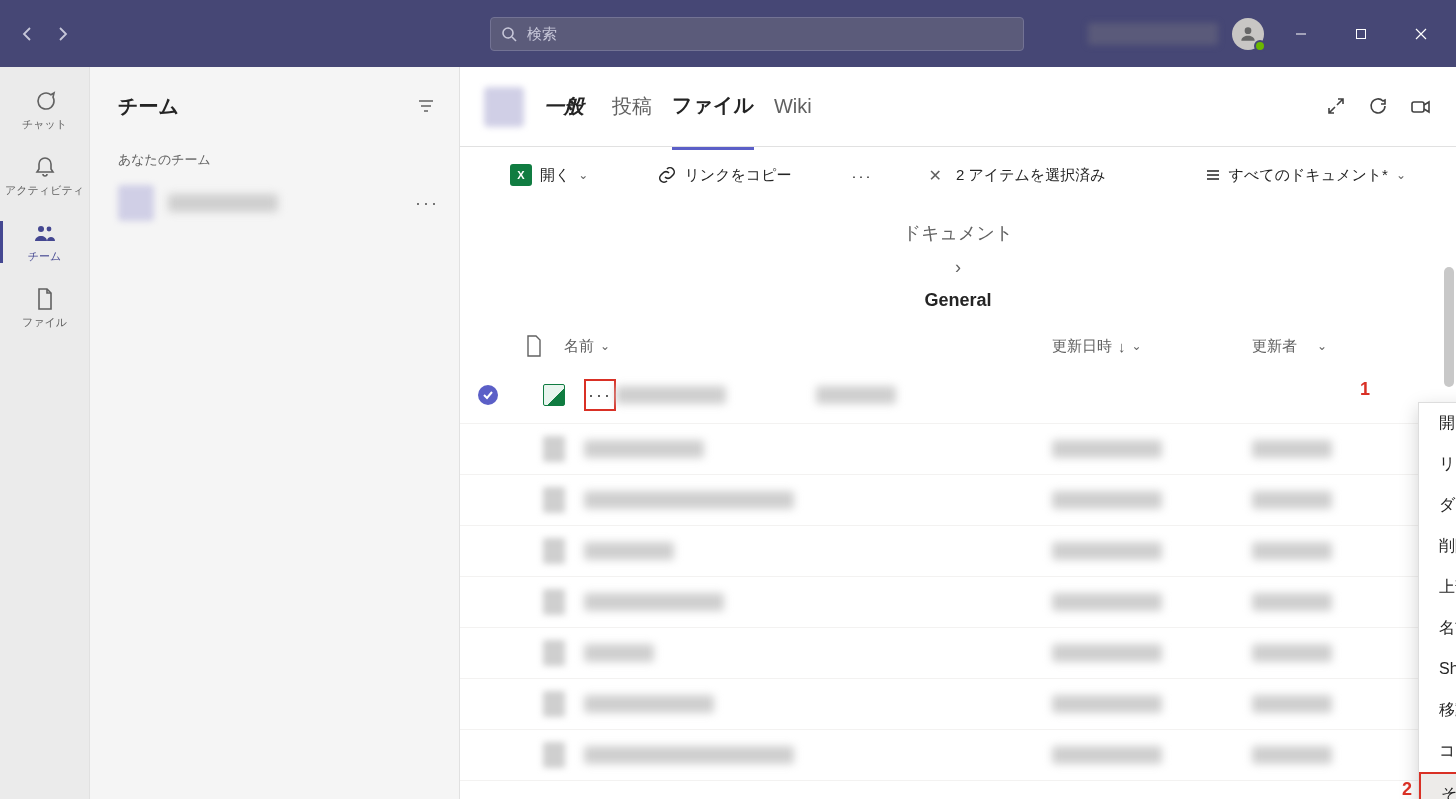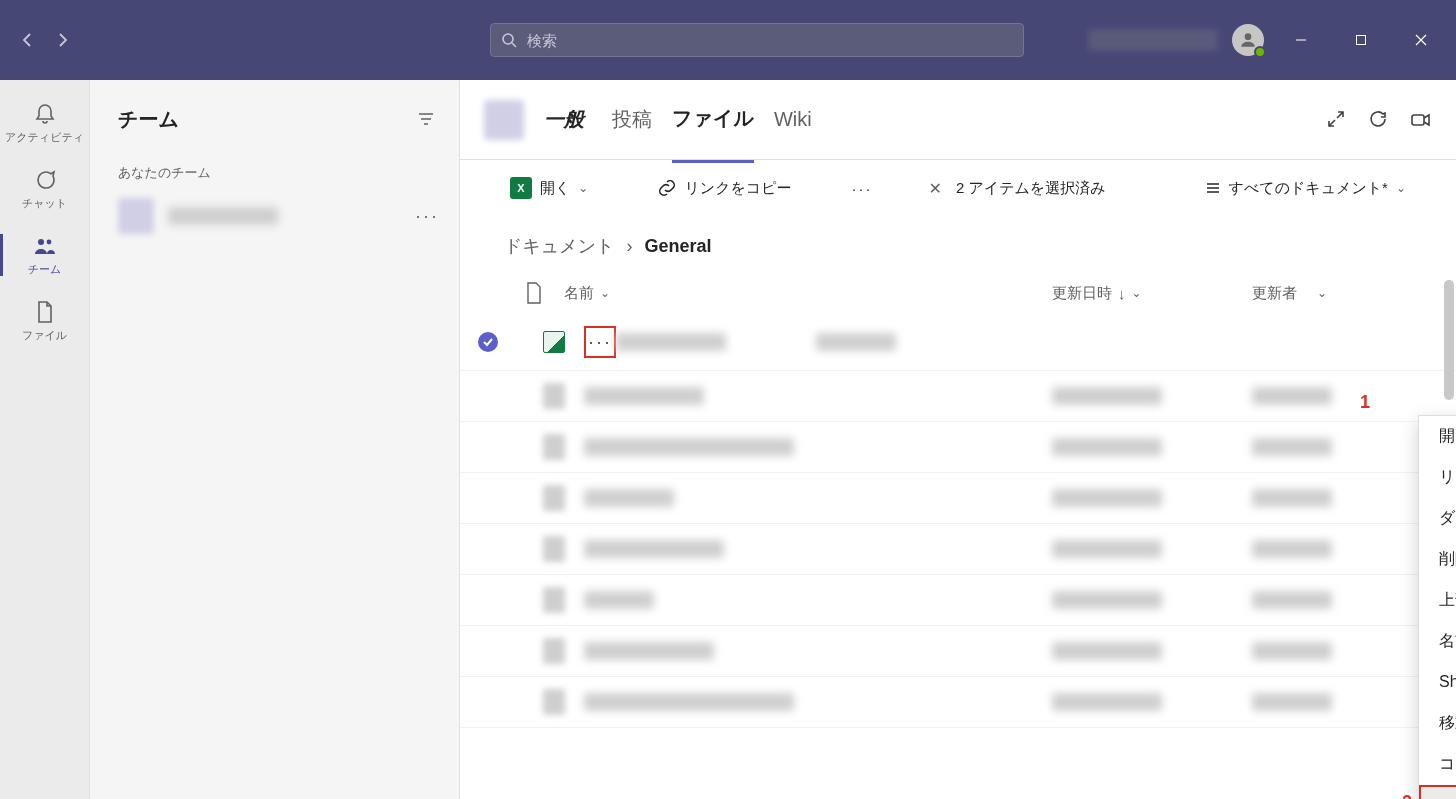--- a/index.html
+++ b/index.html
@@ -1,19 +1,19 @@
 <!DOCTYPE html>
 <html><head>
 <meta charset="utf-8">
 <style>
 * { margin: 0; padding: 0; box-sizing: border-box; font-family: "Segoe UI", "Yu Gothic UI", -apple-system, sans-serif; }
 body { width: 1456px; height: 799px; overflow: hidden; background: #f5f5f5; }
 
 
-.titlebar { height: 80px; background: #464775; display: flex; align-items: center; padding: 0 12px; }
+.titlebar { height: 67px; background: #464775; display: flex; align-items: center; padding: 0 12px; }
 .nav-arrows { display: flex; gap: 18px; padding-left: 8px; }
 .nav-arrow { width: 16px; height: 16px; color: #c7c7d9; cursor: pointer; }
 .search-wrap { flex: 0 0 534px; margin-left: 420px; height: 34px; background: #5b5b7a; border: 1px solid #737394; border-radius: 4px; display: flex; align-items: center; padding: 0 10px; }
 .search-wrap .sicon { color: #c7c7d9; margin-right: 10px; }
 .search-wrap input { flex: 1; background: transparent; border: none; outline: none; color: #c7c7d9; font-size: 15px; }
 .title-right { margin-left: auto; display: flex; align-items: center; gap: 14px; }
 .blur-user { width: 130px; height: 22px; background: #5a5a7a; border-radius: 3px; filter: blur(3px); }
 .avatar { width: 32px; height: 32px; border-radius: 50%; background: #c8c6c4; display:flex; align-items:center; justify-content:center; position:relative; }
 .avatar svg { color:#666; }
 .presence { position:absolute; right:-2px; bottom:-2px; width:12px; height:12px; background:#6bb700; border:2px solid #464775; border-radius:50%; }
@@ -50,21 +50,21 @@
 
 
 .filestoolbar { height:56px; display:flex; align-items:center; padding: 0 40px; gap: 10px; color:#242424; font-size:15px; }
 .tb-btn { display:flex; align-items:center; gap:8px; padding: 4px 10px; cursor:pointer; }
 .excel-badge { width:22px; height:22px; background:#107c41; color:#fff; border-radius:3px; display:flex; align-items:center; justify-content:center; font-size:11px; font-weight:700; }
 .tb-spacer { flex:1; }
 .chev { font-size: 12px; color:#666; }
 .toolbar-x { font-size:16px; color:#616161; margin-right:6px; }
 
 
-.crumbs { padding: 18px 44px 14px; font-size:18px; color:#616161; display:flex; gap:12px; align-items:center; }
+.crumbs { padding: 18px 44px 14px; font-size:18px; color:#616161; display:flex; gap:12px; align-items:center;flex-direction:column; }
 .crumbs .current { color:#242424; font-weight:600; }
 
 
 .list-head { display:flex; align-items:center; padding: 10px 44px; color:#616161; font-size:15px; }
 .col-icon-h { width: 60px; display:flex; justify-content:center; }
 .col-name-h { flex:1; display:flex; align-items:center; gap:6px; }
 .col-mod-h  { width: 200px; display:flex; align-items:center; gap:6px; }
 .col-who-h  { width: 160px; display:flex; align-items:center; gap:20px; }
 
 .file-row { display:flex; align-items:center; padding: 12px 44px; border-bottom:1px solid #f3f2f1; cursor:pointer; position:relative; }
@@ -147,30 +147,30 @@
         </svg>
       </div>
   </div>
 </div>
 
 <div class="shell">
 
   <div class="apprail">
     <div class="rail-item">
       <svg class="rail-icon" viewBox="0 0 24 24" fill="none" stroke="currentColor" stroke-width="1.6">
+          <path d="M21 12a8 8 0 1 1-3-6.2L21 4l-1 4.2A8 8 0 0 1 21 12z"></path>
+        </svg>
+      <span>チャット</span>
+    </div>
+    <div class="rail-item">
+      <svg class="rail-icon" viewBox="0 0 24 24" fill="none" stroke="currentColor" stroke-width="1.6">
           <path d="M6 9a6 6 0 1 1 12 0v5l2 3H4l2-3V9z"></path>
           <path d="M10 19a2 2 0 0 0 4 0"></path>
         </svg>
       <span>アクティビティ</span>
-    </div>
-    <div class="rail-item">
-      <svg class="rail-icon" viewBox="0 0 24 24" fill="none" stroke="currentColor" stroke-width="1.6">
-          <path d="M21 12a8 8 0 1 1-3-6.2L21 4l-1 4.2A8 8 0 0 1 21 12z"></path>
-        </svg>
-      <span>チャット</span>
     </div>
     <div class="rail-item active">
       <svg class="rail-icon" viewBox="0 0 24 24" fill="currentColor">
           <circle cx="8" cy="8" r="3"></circle>
           <circle cx="16" cy="8" r="2.4"></circle>
           <path d="M2 20c0-3 3-5 6-5s6 2 6 5M14 20c0-2.5 2-4 4-4s4 1.5 4 4"></path>
         </svg>
       <span>チーム</span>
     </div>
     <div class="rail-item">

